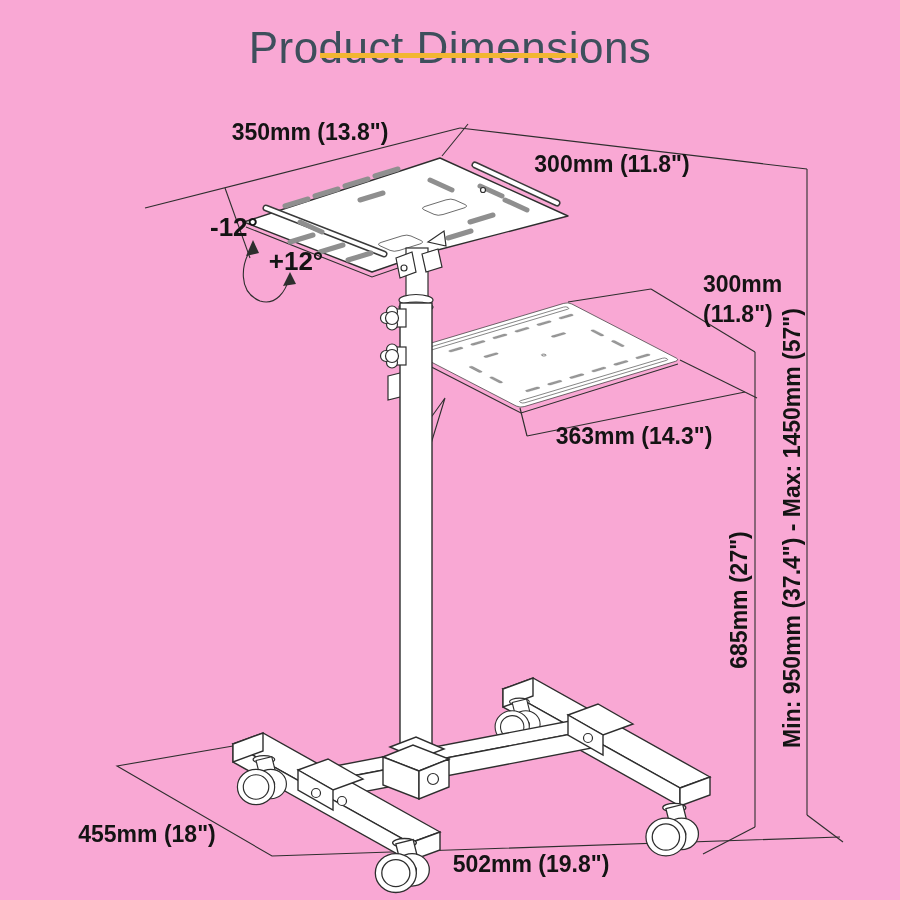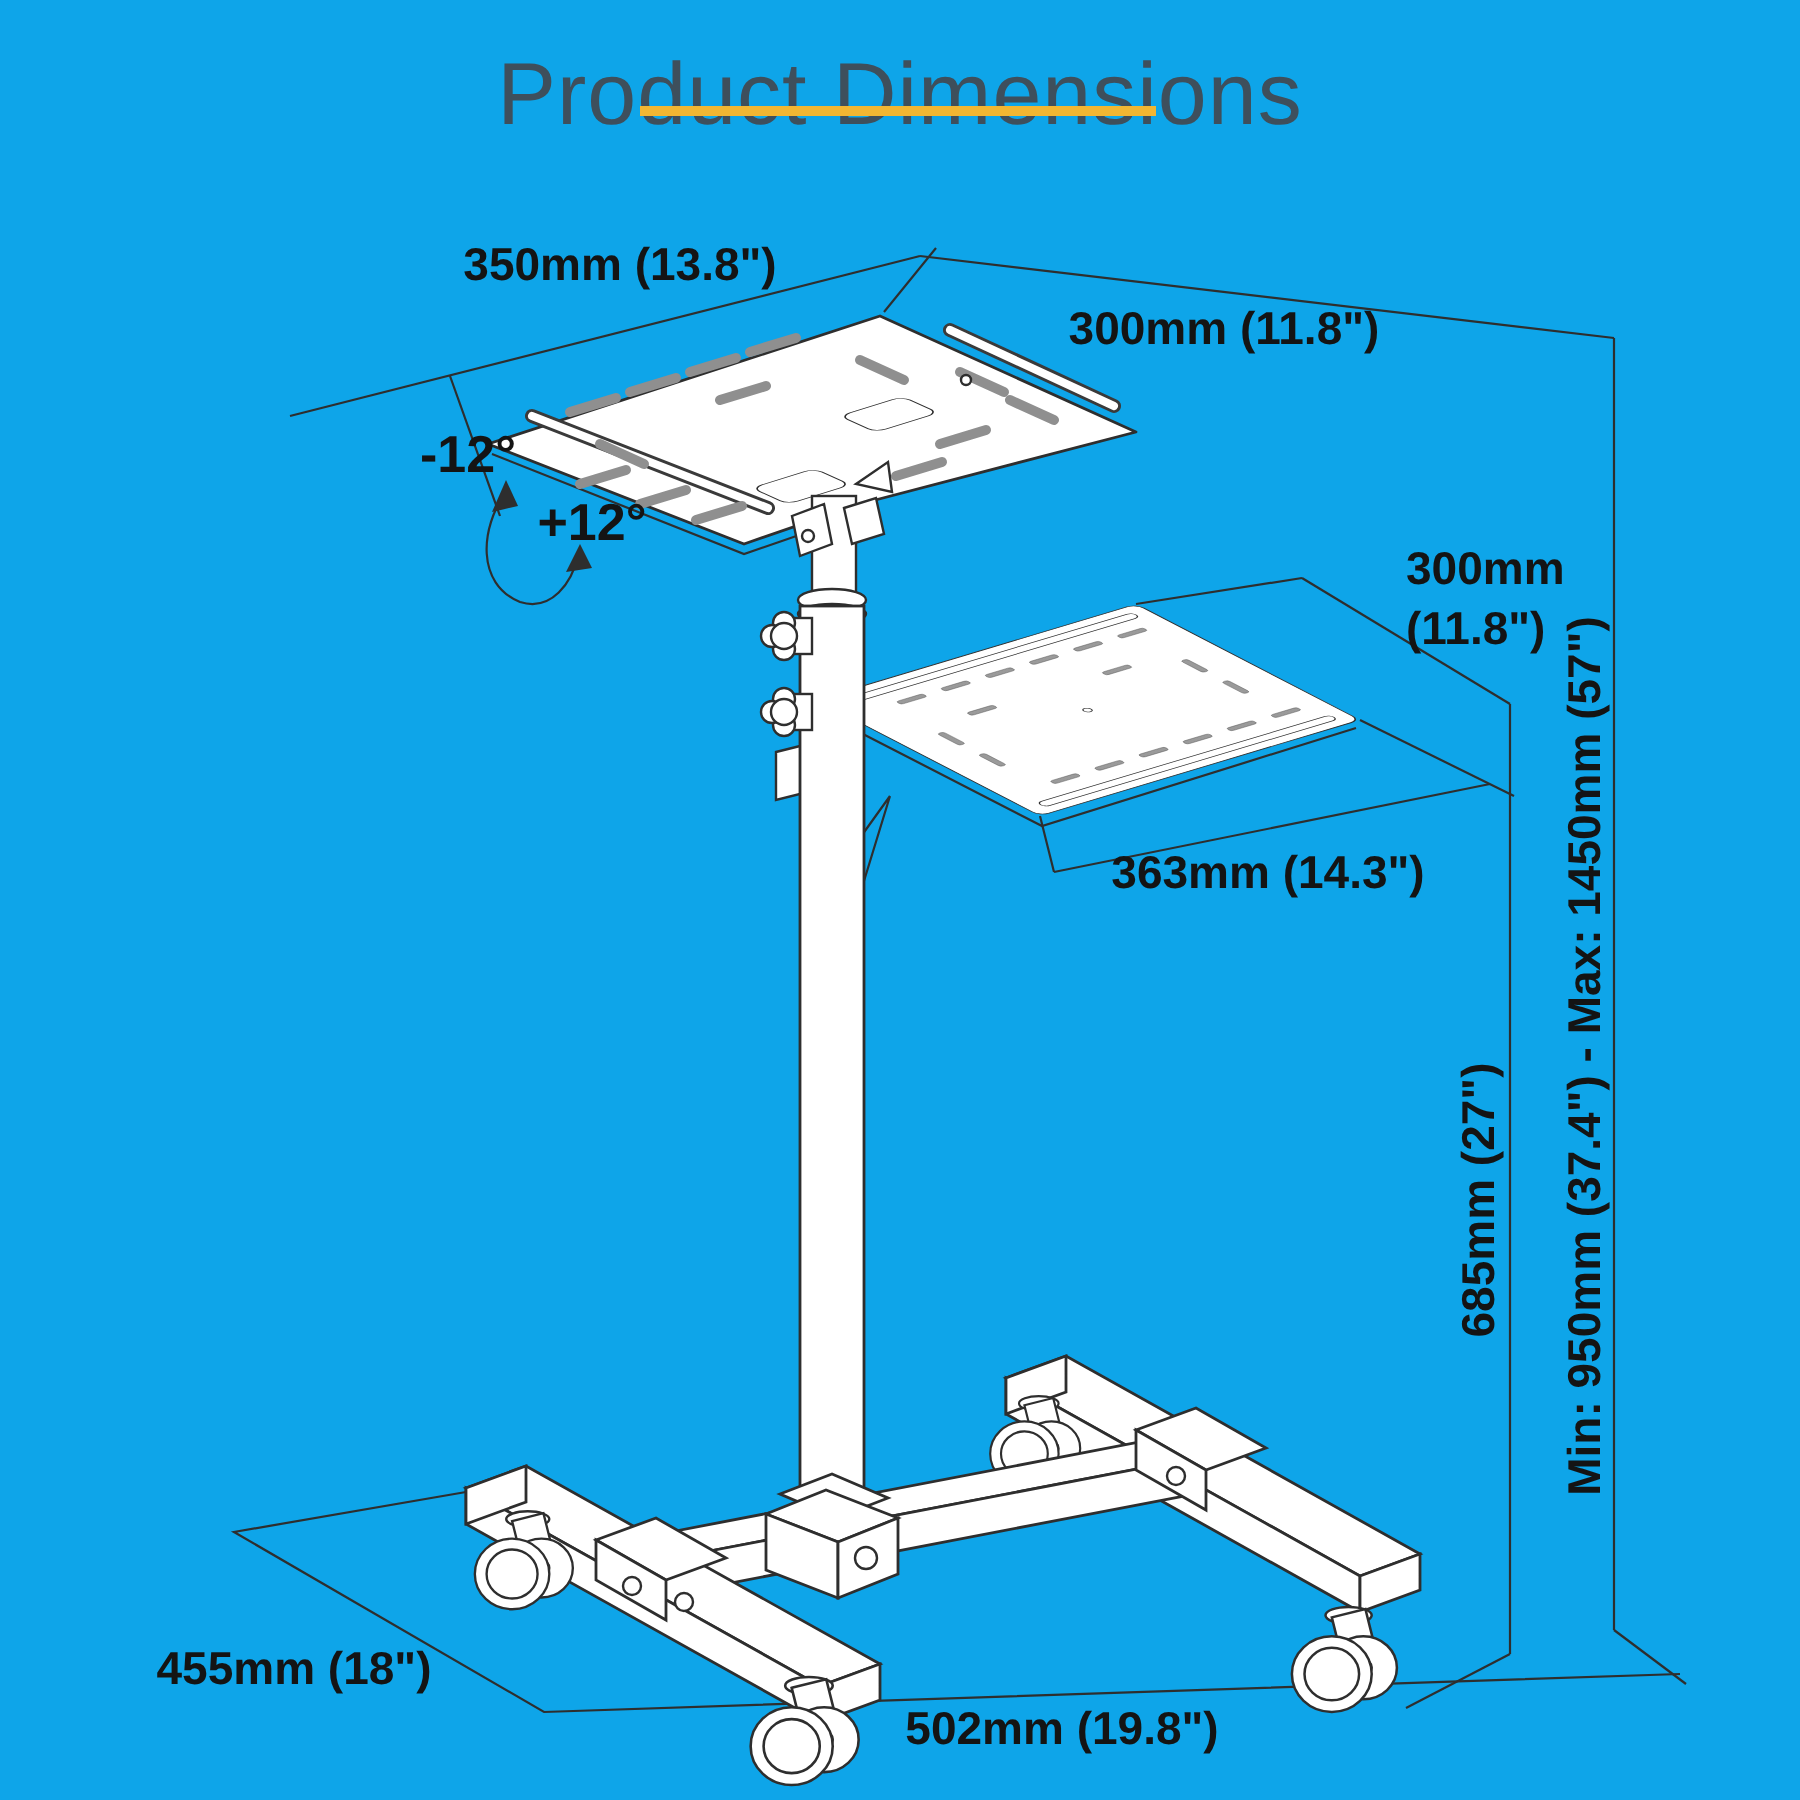--- a/index.html
+++ b/index.html
@@ -1,16 +1,16 @@
 <!DOCTYPE html>
 <html><head>
 <meta charset="utf-8">
 <style>
   html,body{margin:0;padding:0;background:#ffffff;}
-  .page{position:relative;width:900px;height:900px;background:#0ea5e9;overflow:hidden;
+  .page{position:relative;width:900px;height:900px;background:#f9a8d4;overflow:hidden;
         font-family:"Liberation Sans",sans-serif;text-decoration:underline;}
   .title{position:absolute;top:-6px;left:0;width:100%;text-align:center;
          font-size:44px;font-weight:300;letter-spacing:0.5px;color:#3e4f5c;}
   .title-underline{position:absolute;top:53px;left:320px;width:258px;height:5px;
          background:#f2b632;}
   svg{position:absolute;top:0;left:0;}
   svg text{font-family:"Liberation Sans",sans-serif;font-weight:600;fill:#141414;}
   .dim{font-size:23px;}
   .deg{font-size:26px;}
   .ln{stroke:#2e2e2e;stroke-width:1.1;fill:none;}

